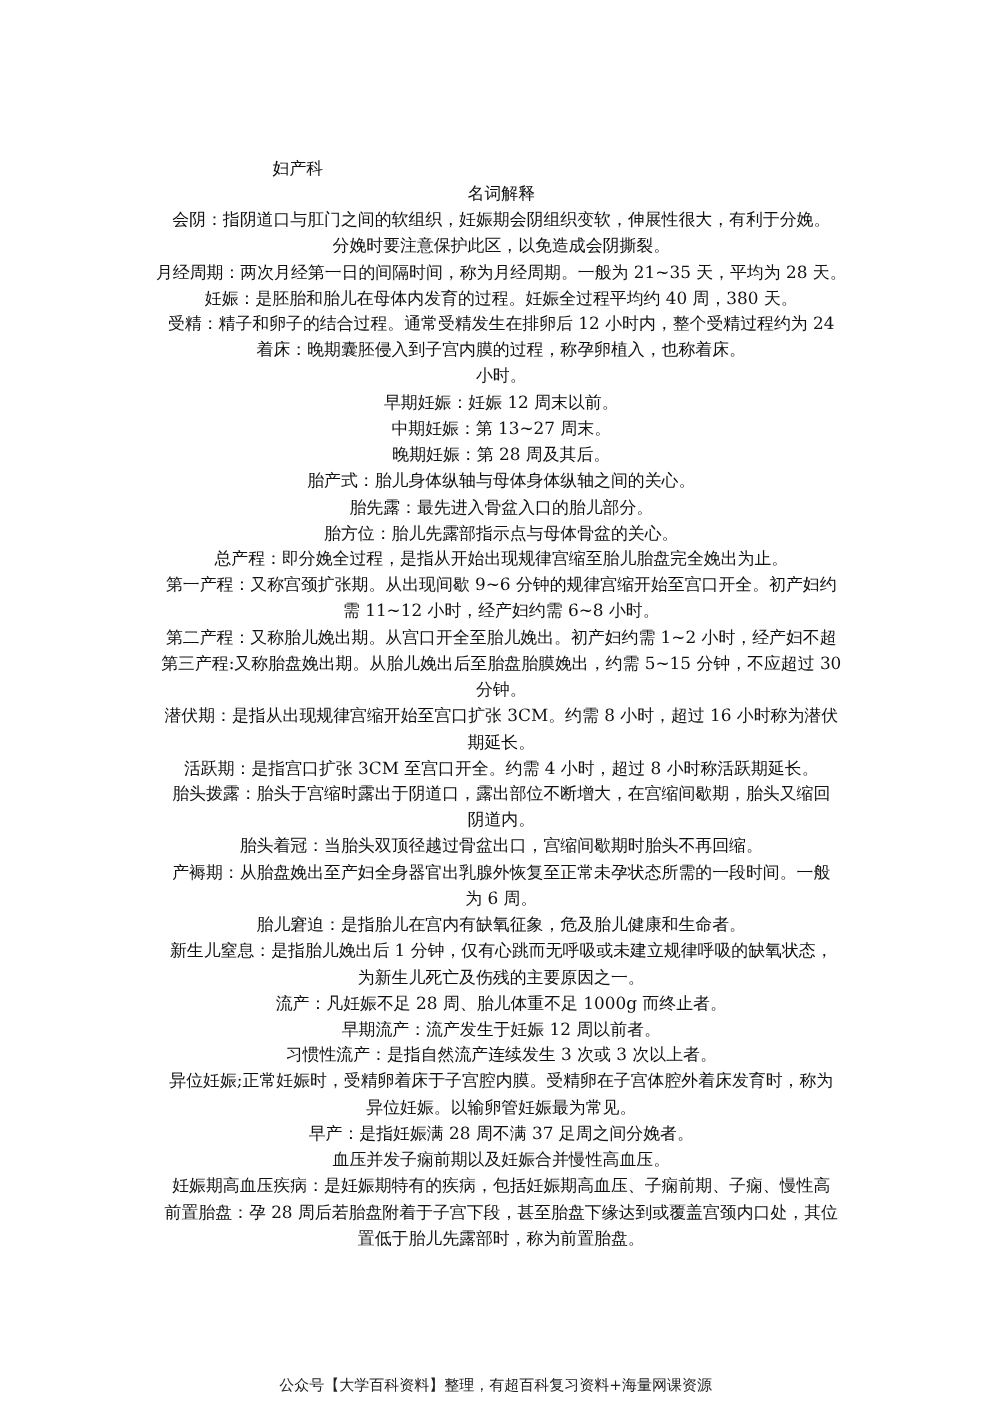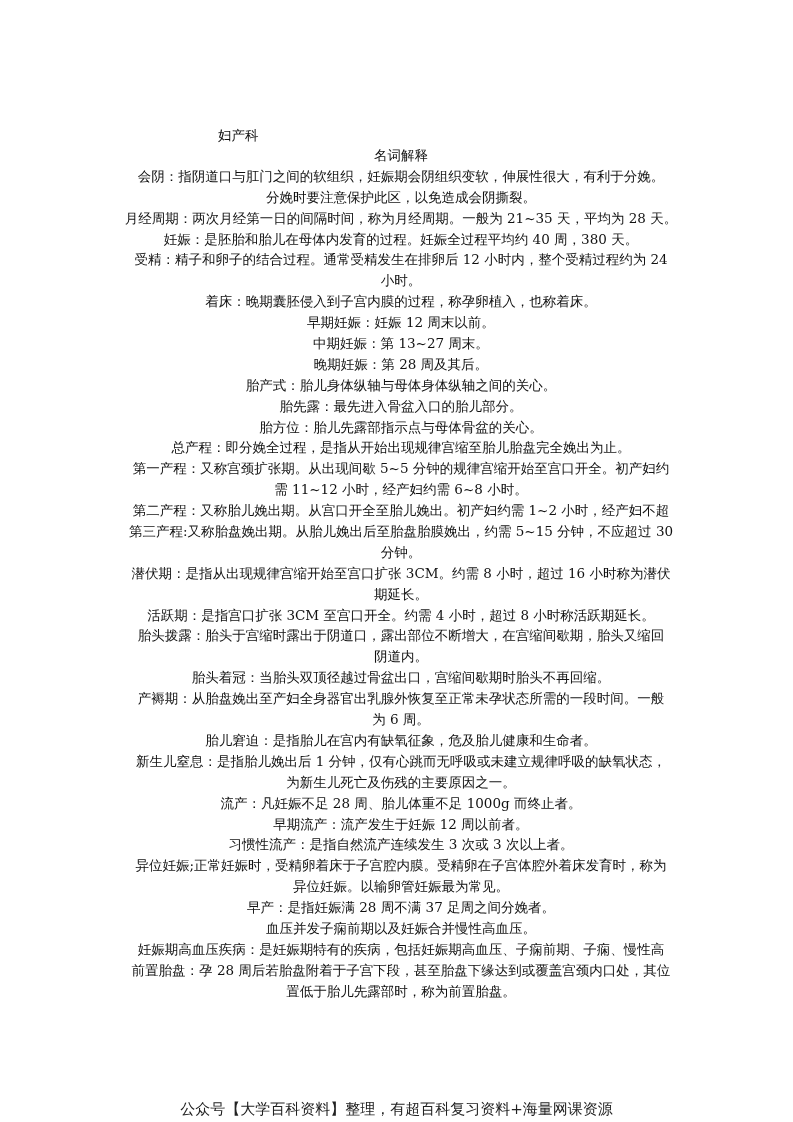--- a/index.html
+++ b/index.html
@@ -2,44 +2,44 @@
 <html><head>
 <meta charset="utf-8">
 <style>
   html, body { margin:0; padding:0; background:#ffffff; }
   body { width:793px; height:1122px; position:relative; overflow:hidden;
          font-family:"DejaVu Serif","Liberation Serif",serif; color:#111; }
   .page { position:absolute; left:0; top:0; width:793px; height:1122px; background:#fff;margin-top:28px; }
   .title { position:absolute; left:218px; top:97px; font-size:13.5px; line-height:20px; }
   .body { position:absolute; left:118px; top:117px; width:566px; font-size:13.5px; line-height:20.9px; }
   .line { white-space:nowrap; height:20.9px;text-align:center; }
-  .footer { position:absolute; left:0; width:793px; top:1072px; text-align:center; font-size:15px; color:#222; }
+  .footer { position:absolute; left:0; width:793px; top:1072px; text-align:center; font-size:12px; color:#222; }
 </style>
 </head>
 <body>
 
 <div class="page">
   <div class="title">妇产科</div>
   <div class="body" id="body">
       <div class="line">名词解释</div>
       <div class="line">会阴：指阴道口与肛门之间的软组织，妊娠期会阴组织变软，伸展性很大，有利于分娩。</div>
       <div class="line">分娩时要注意保护此区，以免造成会阴撕裂。</div>
       <div class="line">月经周期：两次月经第一日的间隔时间，称为月经周期。一般为 21~35 天，平均为 28 天。</div>
       <div class="line">妊娠：是胚胎和胎儿在母体内发育的过程。妊娠全过程平均约 40 周，380 天。</div>
       <div class="line">受精：精子和卵子的结合过程。通常受精发生在排卵后 12 小时内，整个受精过程约为 24</div>
+      <div class="line">着床：晚期囊胚侵入到子宫内膜的过程，称孕卵植入，也称着床。</div>
       <div class="line">小时。</div>
-      <div class="line">着床：晚期囊胚侵入到子宫内膜的过程，称孕卵植入，也称着床。</div>
       <div class="line">早期妊娠：妊娠 12 周末以前。</div>
       <div class="line">中期妊娠：第 13~27 周末。</div>
       <div class="line">晚期妊娠：第 28 周及其后。</div>
       <div class="line">胎产式：胎儿身体纵轴与母体身体纵轴之间的关心。</div>
       <div class="line">胎先露：最先进入骨盆入口的胎儿部分。</div>
       <div class="line">胎方位：胎儿先露部指示点与母体骨盆的关心。</div>
       <div class="line">总产程：即分娩全过程，是指从开始出现规律宫缩至胎儿胎盘完全娩出为止。</div>
-      <div class="line">第一产程：又称宫颈扩张期。从出现间歇 5~5 分钟的规律宫缩开始至宫口开全。初产妇约</div>
+      <div class="line">第一产程：又称宫颈扩张期。从出现间歇 9~6 分钟的规律宫缩开始至宫口开全。初产妇约</div>
       <div class="line">需 11~12 小时，经产妇约需 6~8 小时。</div>
       <div class="line">第二产程：又称胎儿娩出期。从宫口开全至胎儿娩出。初产妇约需 1~2 小时，经产妇不超</div>
       <div class="line">第三产程:又称胎盘娩出期。从胎儿娩出后至胎盘胎膜娩出，约需 5~15 分钟，不应超过 30</div>
       <div class="line">分钟。</div>
       <div class="line">潜伏期：是指从出现规律宫缩开始至宫口扩张 3CM。约需 8 小时，超过 16 小时称为潜伏</div>
       <div class="line">期延长。</div>
       <div class="line">活跃期：是指宫口扩张 3CM 至宫口开全。约需 4 小时，超过 8 小时称活跃期延长。</div>
       <div class="line">胎头拨露：胎头于宫缩时露出于阴道口，露出部位不断增大，在宫缩间歇期，胎头又缩回</div>
       <div class="line">阴道内。</div>
       <div class="line">胎头着冠：当胎头双顶径越过骨盆出口，宫缩间歇期时胎头不再回缩。</div>

